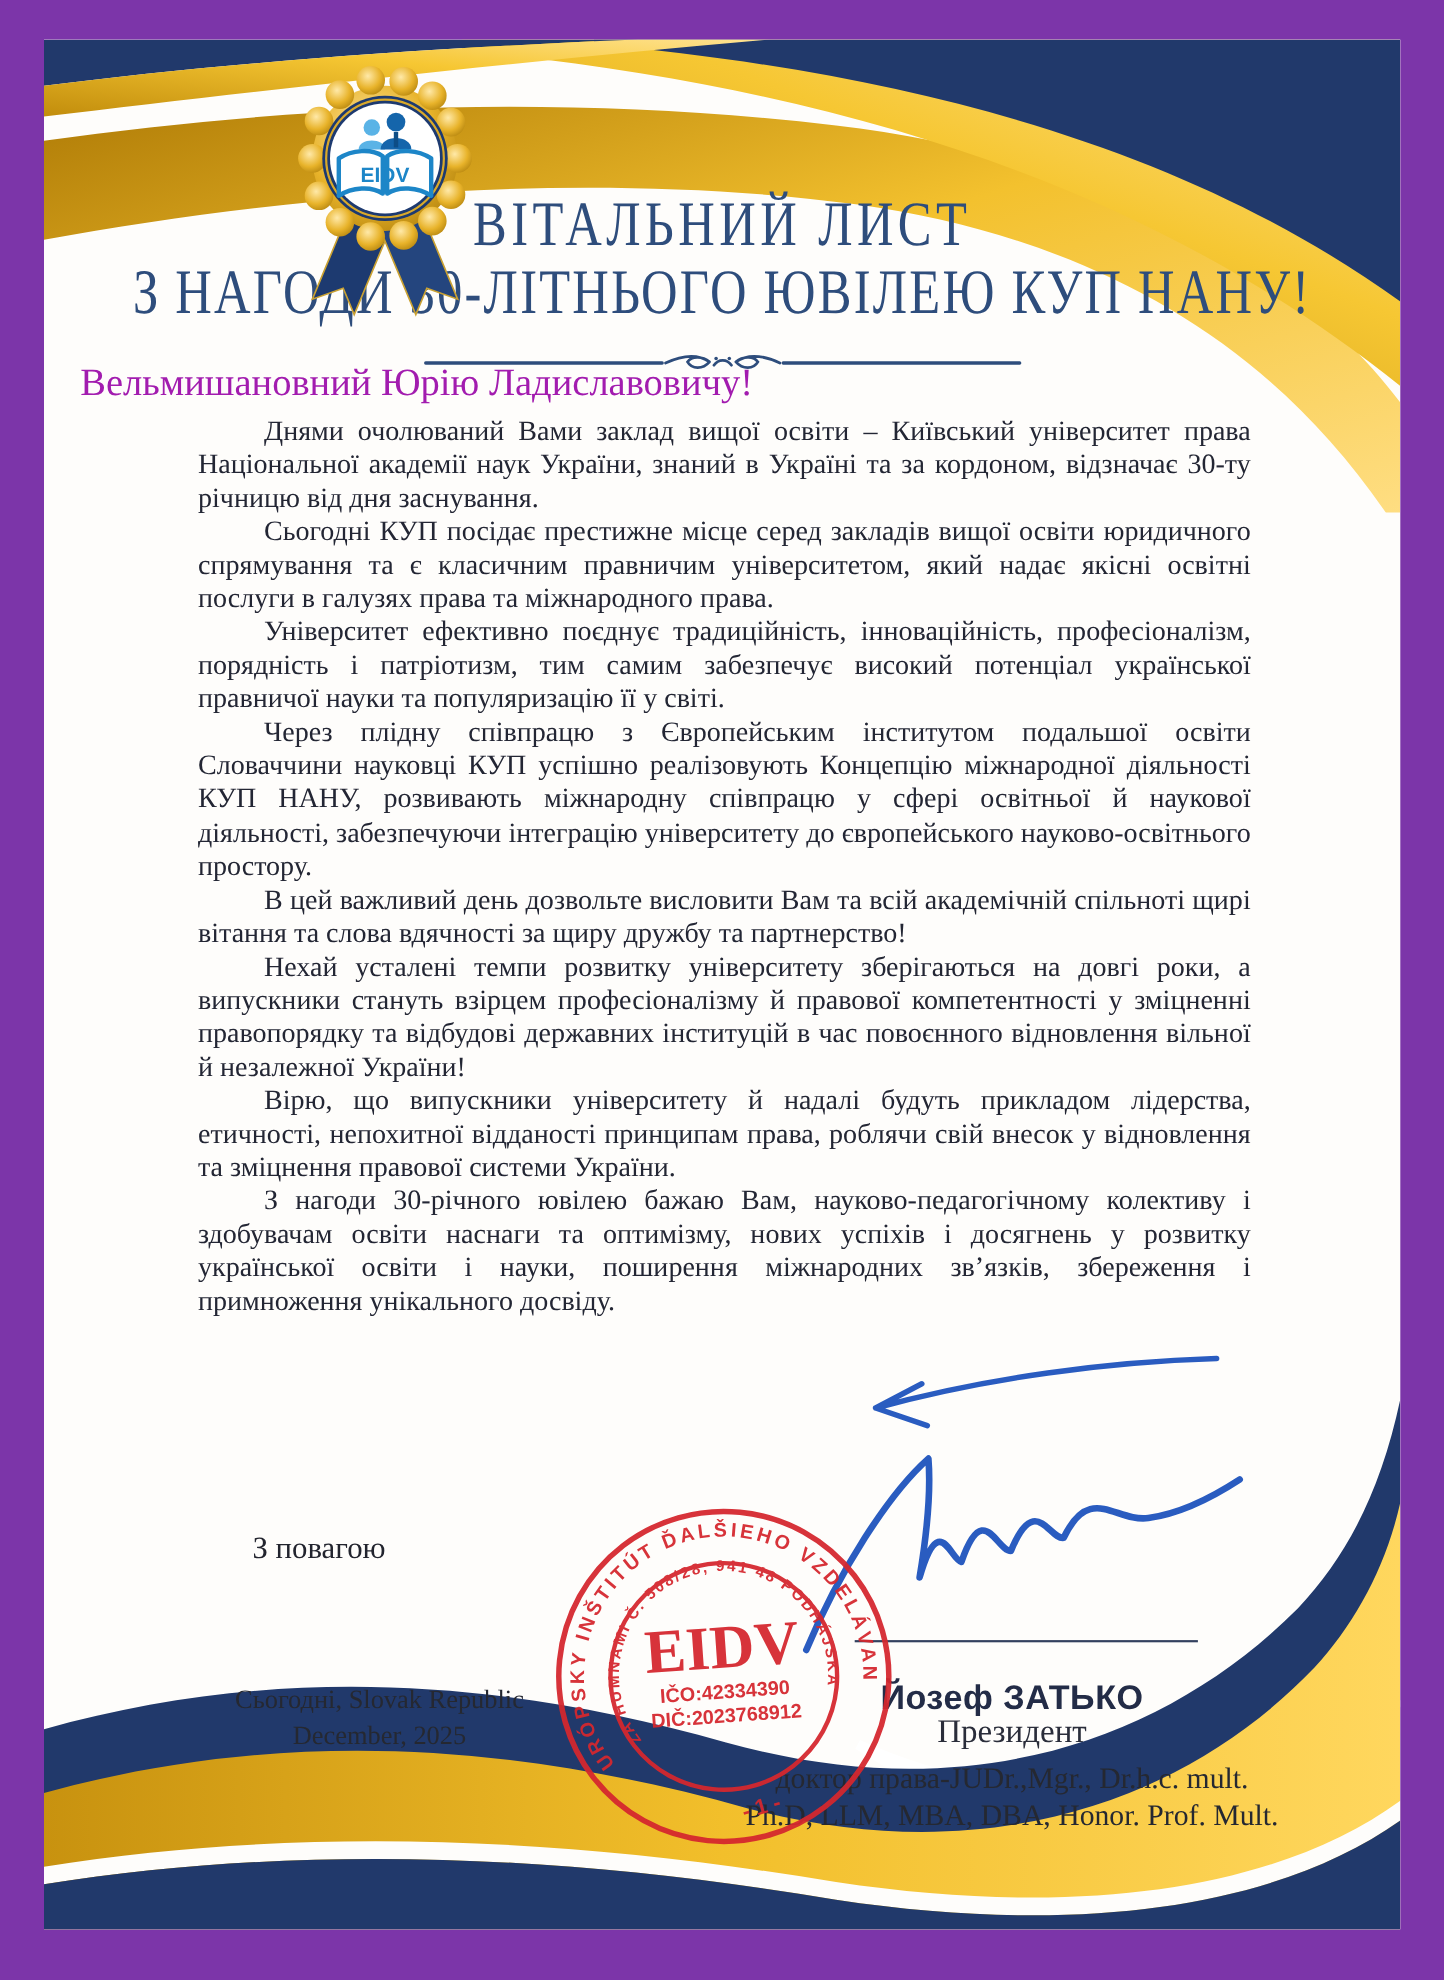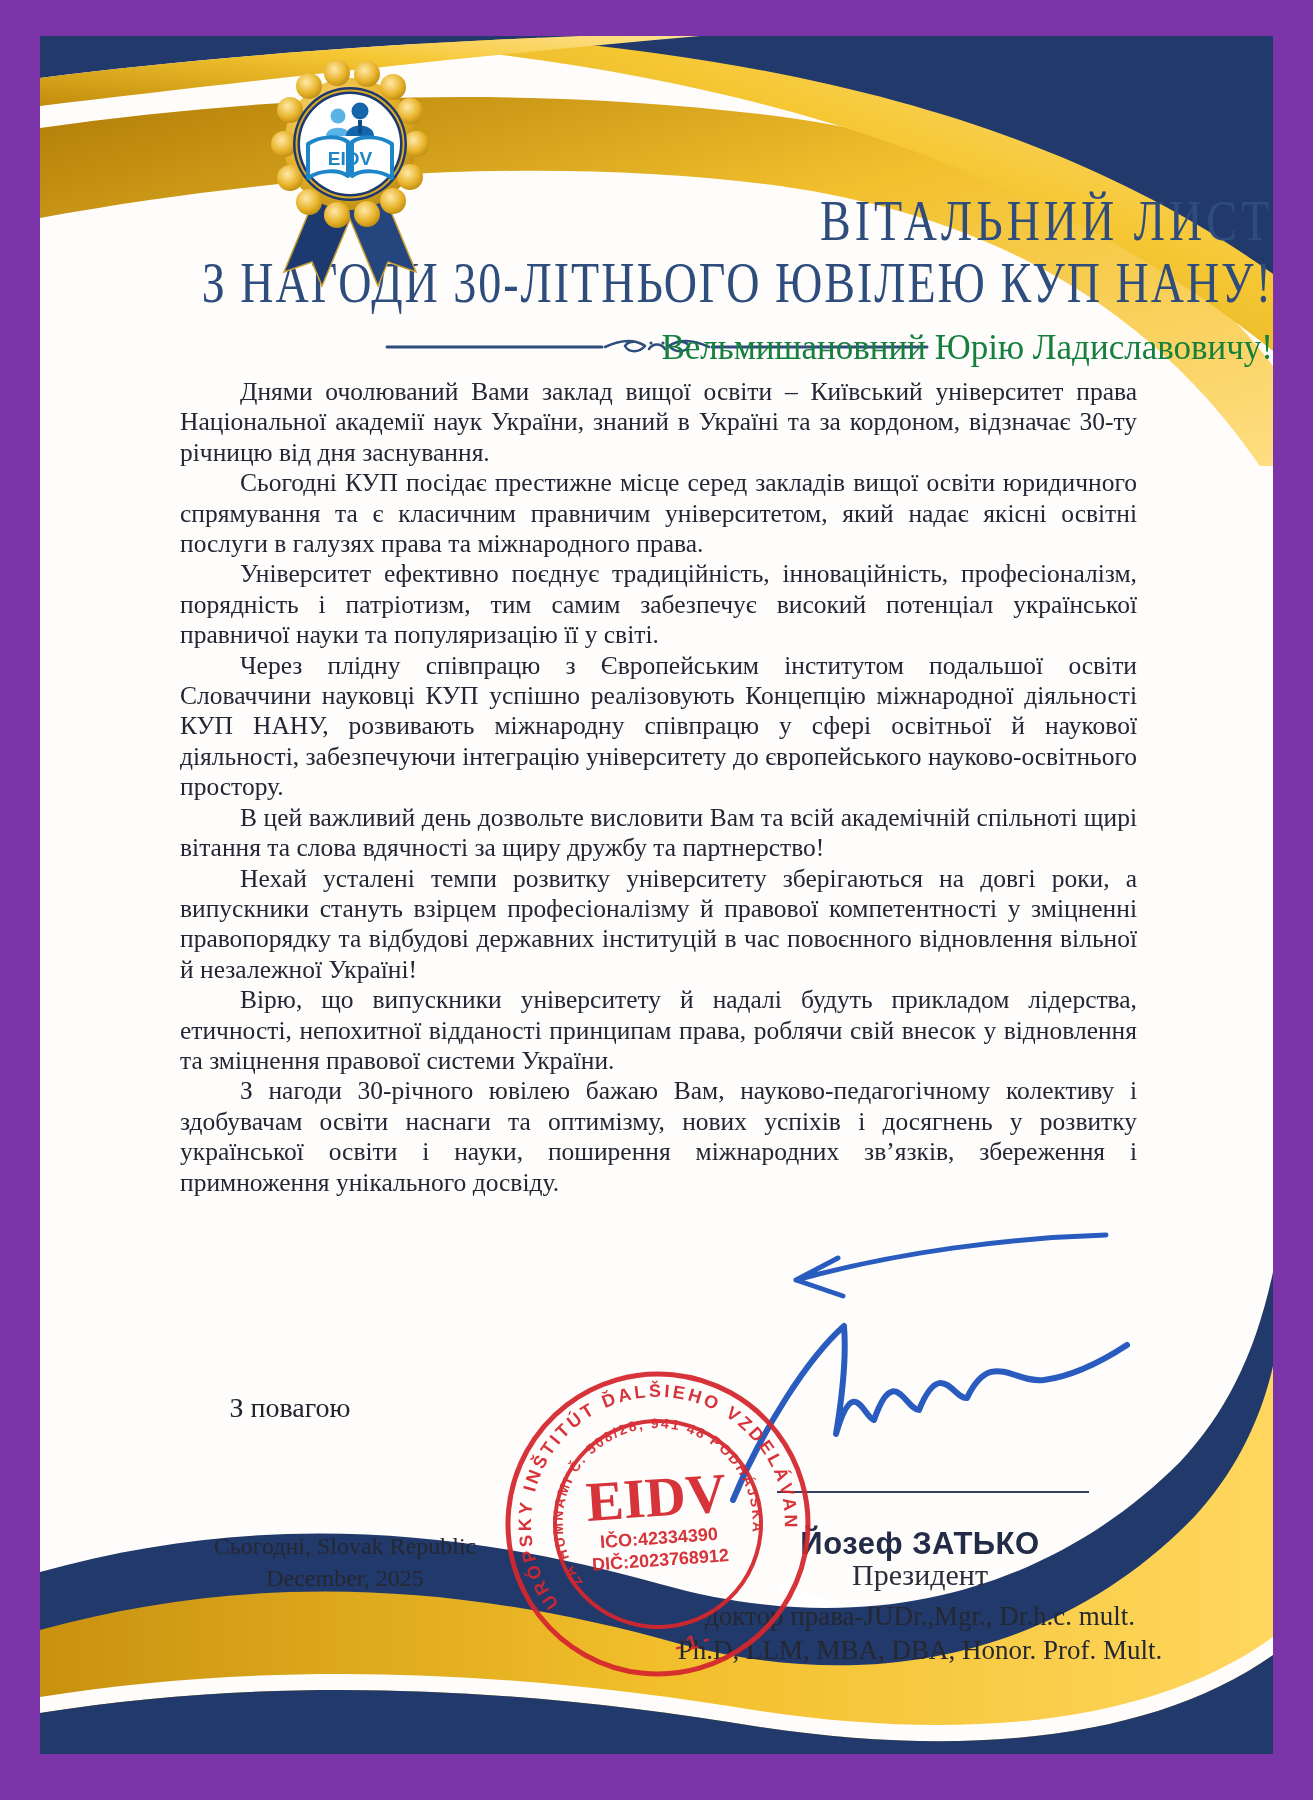--- a/index.html
+++ b/index.html
@@ -1,27 +1,27 @@
 <!DOCTYPE html>
 <html><head>
 <meta charset="utf-8">
 <style>
   html,body{margin:0;padding:0;background:#555;}
   .canvas{position:relative;width:1313px;height:1800px;background:#7c35a9;overflow:hidden;
           font-family:"Liberation Serif", serif;}
   .page{position:absolute;left:40px;top:36px;width:1233px;height:1718px;background:#fefdfb;overflow:hidden;}
   svg{display:block;}
   
-  .header{position:absolute;left:0;right:0;top:140px;text-align:right;color:#2e4d7c;z-index:3;margin-top:17px;}
+  .header{position:absolute;left:0;right:0;top:140px;text-align:center;color:#2e4d7c;z-index:3;}
   .title-line{font-family:"Liberation Serif",serif;font-weight:400;font-size:46px;line-height:56px;
               transform:scaleY(1.25);transform-origin:50% 50%;letter-spacing:2px;color:#2e4d7c;margin:0;}
   .title-line.first{letter-spacing:4px;}
   .divider-wrap{margin-top:22px;}
   
-  .salutation{position:absolute;left:0;right:0;top:292px;text-align:right;font-size:35px;color:#15803d;z-index:3;}
+  .salutation{position:absolute;left:0;right:0;top:292px;text-align:left;font-size:35px;color:#a21caf;z-index:3;padding-left:33px;}
   .body-text{position:absolute;left:140px;width:957px;top:341px;font-size:25.5px;line-height:30.4px;
              color:#232634;text-align:justify;z-index:3;}
   .body-text p{margin:0;text-indent:60px;}
   .closing{position:absolute;left:150px;top:1356px;width:200px;text-align:center;font-size:28px;color:#22242e;z-index:3;}
   
   .sig-line{position:absolute;left:737px;top:1455px;width:312px;height:2px;background:#33415f;z-index:4;}
   .name-block{position:absolute;left:580px;width:600px;top:1463px;text-align:center;z-index:4;color:#232c47;margin-top:28px;}
   .name-block .name{font-family:"Liberation Sans",sans-serif;font-weight:bold;font-size:31px;line-height:34px;letter-spacing:.5px;}
   .name-block .role{font-size:30px;line-height:32px;color:#2a2d3a;margin-top:-2px;}
   .name-block .titles{font-size:27px;line-height:34px;color:#252831;margin-top:8px;}
@@ -153,21 +153,21 @@
     </div>
 
     <div class="salutation">Вельмишановний Юрію Ладиславовичу!</div>
 
     <div class="body-text">
       <p>Днями очолюваний Вами заклад вищої освіти – Київський університет права Національної академії наук України, знаний в Україні та за кордоном, відзначає 30-ту річницю від дня заснування.</p>
       <p>Сьогодні КУП посідає престижне місце серед закладів вищої освіти юридичного спрямування та є класичним правничим університетом, який надає якісні освітні послуги в галузях права та міжнародного права.</p>
       <p>Університет ефективно поєднує традиційність, інноваційність, професіоналізм, порядність і патріотизм, тим самим забезпечує високий потенціал української правничої науки та популяризацію її у світі.</p>
       <p>Через плідну співпрацю з Європейським інститутом подальшої освіти Словаччини науковці КУП успішно реалізовують Концепцію міжнародної діяльності КУП НАНУ, розвивають міжнародну співпрацю у сфері освітньої й наукової діяльності, забезпечуючи інтеграцію університету до європейського науково-освітнього простору.</p>
       <p>В цей важливий день дозвольте висловити Вам та всій академічній спільноті щирі вітання та слова вдячності за щиру дружбу та партнерство!</p>
-      <p>Нехай усталені темпи розвитку університету зберігаються на довгі роки, а випускники стануть взірцем професіоналізму й правової компетентності у зміцненні правопорядку та відбудові державних інституцій в час повоєнного відновлення вільної й незалежної Україні!</p>
+      <p>Нехай усталені темпи розвитку університету зберігаються на довгі роки, а випускники стануть взірцем професіоналізму й правової компетентності у зміцненні правопорядку та відбудові державних інституцій в час повоєнного відновлення вільної й незалежної України!</p>
       <p>Вірю, що випускники університету й надалі будуть прикладом лідерства, етичності, непохитної відданості принципам права, роблячи свій внесок у відновлення та зміцнення правової системи України.</p>
       <p>З нагоди 30-річного ювілею бажаю Вам, науково-педагогічному колективу і здобувачам освіти наснаги та оптимізму, нових успіхів і досягнень у розвитку української освіти і науки, поширення міжнародних зв’язків, збереження і примноження унікального досвіду.</p>
     </div>
 
     <div class="closing">З повагою</div>
 
     <div class="sign-wrap">
       <svg width="500" height="320" viewBox="0 0 500 320">
         <g stroke="#2a5cc0" fill="none" stroke-linecap="round" stroke-linejoin="round">
           <path stroke-width="5" d="M190,70 L148,92 L195,108 M148,92 C250,64 360,50 458,47"></path>

